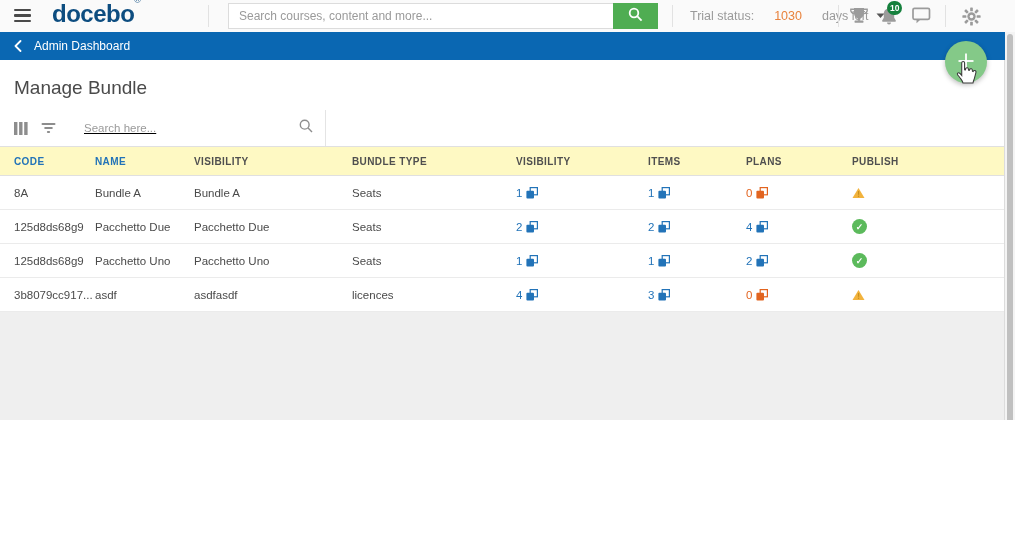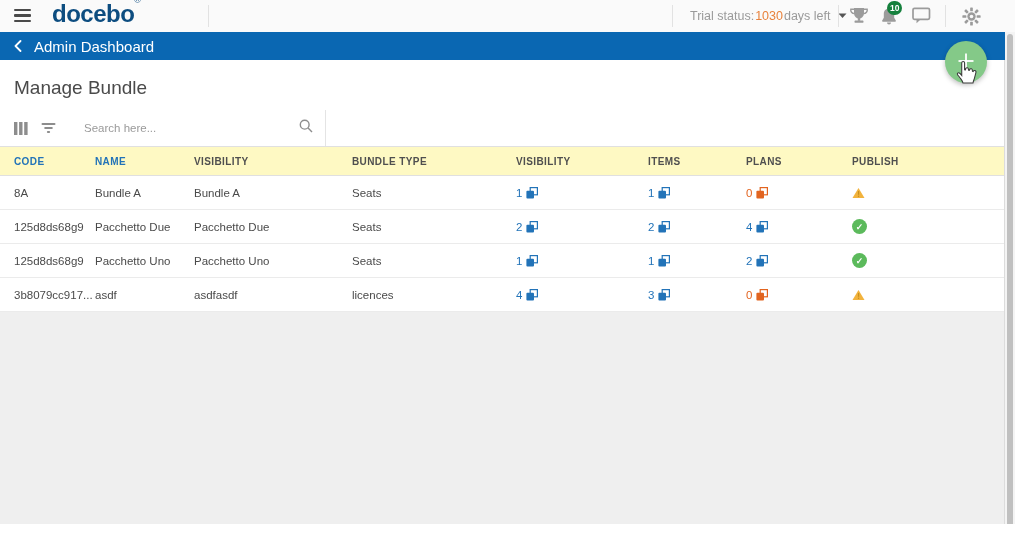--- a/index.html
+++ b/index.html
@@ -1,52 +1,52 @@
 <!DOCTYPE html>
 <html><head>
 <meta charset="utf-8">
 <style>
   * { margin:0; padding:0; box-sizing:border-box; }
   body { font-family:"Liberation Sans", sans-serif; }
-  .screen { position:relative; width:1015px; height:524px; background:#efefef; overflow:hidden; }
+  .screen { position:relative; width:1015px; height:420px; background:#efefef; overflow:hidden; }
 
   
   .topbar { position:relative; width:1015px; height:32px; background:#fafafa; }
   .hamburger { position:absolute; left:14px; top:9px; width:17px; height:13px; display:flex; flex-direction:column; justify-content:space-between; cursor:pointer; }
   .hamburger span { display:block; height:2.4px; background:#4a4a4a; border-radius:1px; }
   .logo { position:absolute; left:52px; top:0px; font-size:24px; font-weight:bold; color:#0d4d80; letter-spacing:-0.5px; cursor:pointer; }
   .logo sup { font-size:9px; font-weight:normal; top:-10px; position:relative; }
   .vdiv { position:absolute; top:5px; width:1px; height:22px; background:#e2e2e2; }
   .search-wrap { position:absolute; left:228px; top:3px; width:430px; height:26px; display:flex; }
   .search-wrap input { flex:1; border:1px solid #dcdcdc; border-right:none; background:#fff; padding:0 10px; font-size:12px; color:#555; font-family:"Liberation Sans", sans-serif; outline:none; }
   .search-wrap input::placeholder { color:#9a9a9a; }
   .search-btn { width:45px; background:#4fad52; border:none; display:flex; align-items:center; justify-content:center; cursor:pointer; }
   .trial { position:absolute; left:690px; top:0; height:32px; display:flex; align-items:center; font-size:12.5px; color:#9a9a9a; cursor:pointer; }
-  .trial .days { color:#e8823c; margin:0 1px; }
+  .trial .days { color:#e8823c; margin:0 20px; }
   .trial svg { margin-left:7px; }
   .tb-icon { position:absolute; top:7px; cursor:pointer; }
   .badge { position:absolute; left:887px; top:1px; min-width:15px; height:14px; background:#15803d; border-radius:8px; color:#fff; font-size:8.5px; font-weight:bold; display:flex; align-items:center; justify-content:center; padding:0 3px; }
 
   
   .bluebar { width:1005px; height:28px; background:#0a67b2; display:flex; align-items:center; padding-left:14px; }
   .back { display:flex; align-items:center; cursor:pointer; }
-  .bluebar .crumb { color:#fff; font-size:15px; margin-left:12px; }
+  .bluebar .crumb { color:#fff; font-size:12px; margin-left:12px; }
 
   
   .below { position:relative; width:1015px; height:524px; }
   .main { width:1005px; background:#efefef; border-right:1px solid #dcdcdc; height:524px; }
   .white { background:#fff; }
   .titlebox { height:50px; padding:17px 0 0 14px; }
   .titlebox h1 { font-size:19px; font-weight:normal; color:#4a4a4a; }
 
   .tabs { height:34px; border-top:1px solid #e4e4e4; border-bottom:1px solid #e4e4e4; display:flex; align-items:stretch; padding-left:8px; }
   .tab { display:flex; align-items:center; padding:0 13px; font-size:11px; font-weight:bold; letter-spacing:0.4px; color:#9b9b9b; border-bottom:3px solid transparent; cursor:pointer; }
   .tab.active { color:#15629e; border-bottom-color:#15629e; }
 
-  .toolbar { height:36px; display:flex; align-items:center; }
+  .toolbar { height:36px; display:flex; align-items:center;text-decoration:underline; }
   .tool-ic { margin-left:14px; cursor:pointer; display:flex; align-items:center; }
   .tool-ic.filter { margin-left:13px; }
   .toolbar-search { margin-left:14px; width:256px; height:36px; border-right:1px solid #e4e4e4; display:flex; align-items:center; padding:0 12px 0 14px; }
   .toolbar-search input { flex:1; border:none; outline:none; font-size:11.5px; color:#555; font-family:"Liberation Sans", sans-serif; background:transparent; }
   .toolbar-search input::placeholder { color:#9a9a9a; }
 
   
   .grid { display:grid; grid-template-columns:81px 99px 158px 164px 132px 98px 106px 1fr; padding-left:14px; align-items:center; }
   .thead { height:30px; background:#fef9c3; border-top:1px solid #e0e0e0; border-bottom:1px solid #e0e0e0; font-size:10px; font-weight:bold; letter-spacing:0.4px; color:#4f4f4f; }
   .thead .hc.sortable { color:#2273b8; cursor:pointer; }
@@ -74,20 +74,31 @@
 <div class="screen">
 
   <header class="topbar">
     <div class="hamburger">
         <span></span>
         <span></span>
         <span></span>
       </div>
     <div class="logo"><span>docebo</span><sup>®</sup></div>
     <div class="vdiv" style="left:208px"></div>
+    <div class="search-wrap">
+      <input type="text" placeholder="Search courses, content and more..." style="">
+      <button class="search-btn">
+        <span>
+          <svg width="15" height="15" viewBox="0 0 15 15">
+              <circle cx="6" cy="6" r="4.3" fill="none" stroke="#fff" stroke-width="1.8"></circle>
+              <line x1="9.4" y1="9.4" x2="13.6" y2="13.6" stroke="#fff" stroke-width="1.8"></line>
+            </svg>
+        </span>
+      </button>
+    </div>
     <div class="vdiv" style="left:672px"></div>
     <div class="trial">
       <span>Trial status:</span>
       <span class="days">1030</span>
       <span>days left</span>
       <svg width="9" height="6" viewBox="0 0 9 6">
           <path d="M0.5 0.5 L4.5 5 L8.5 0.5 Z" fill="#555"></path>
         </svg>
     </div>
     <div class="vdiv" style="left:838px"></div>

